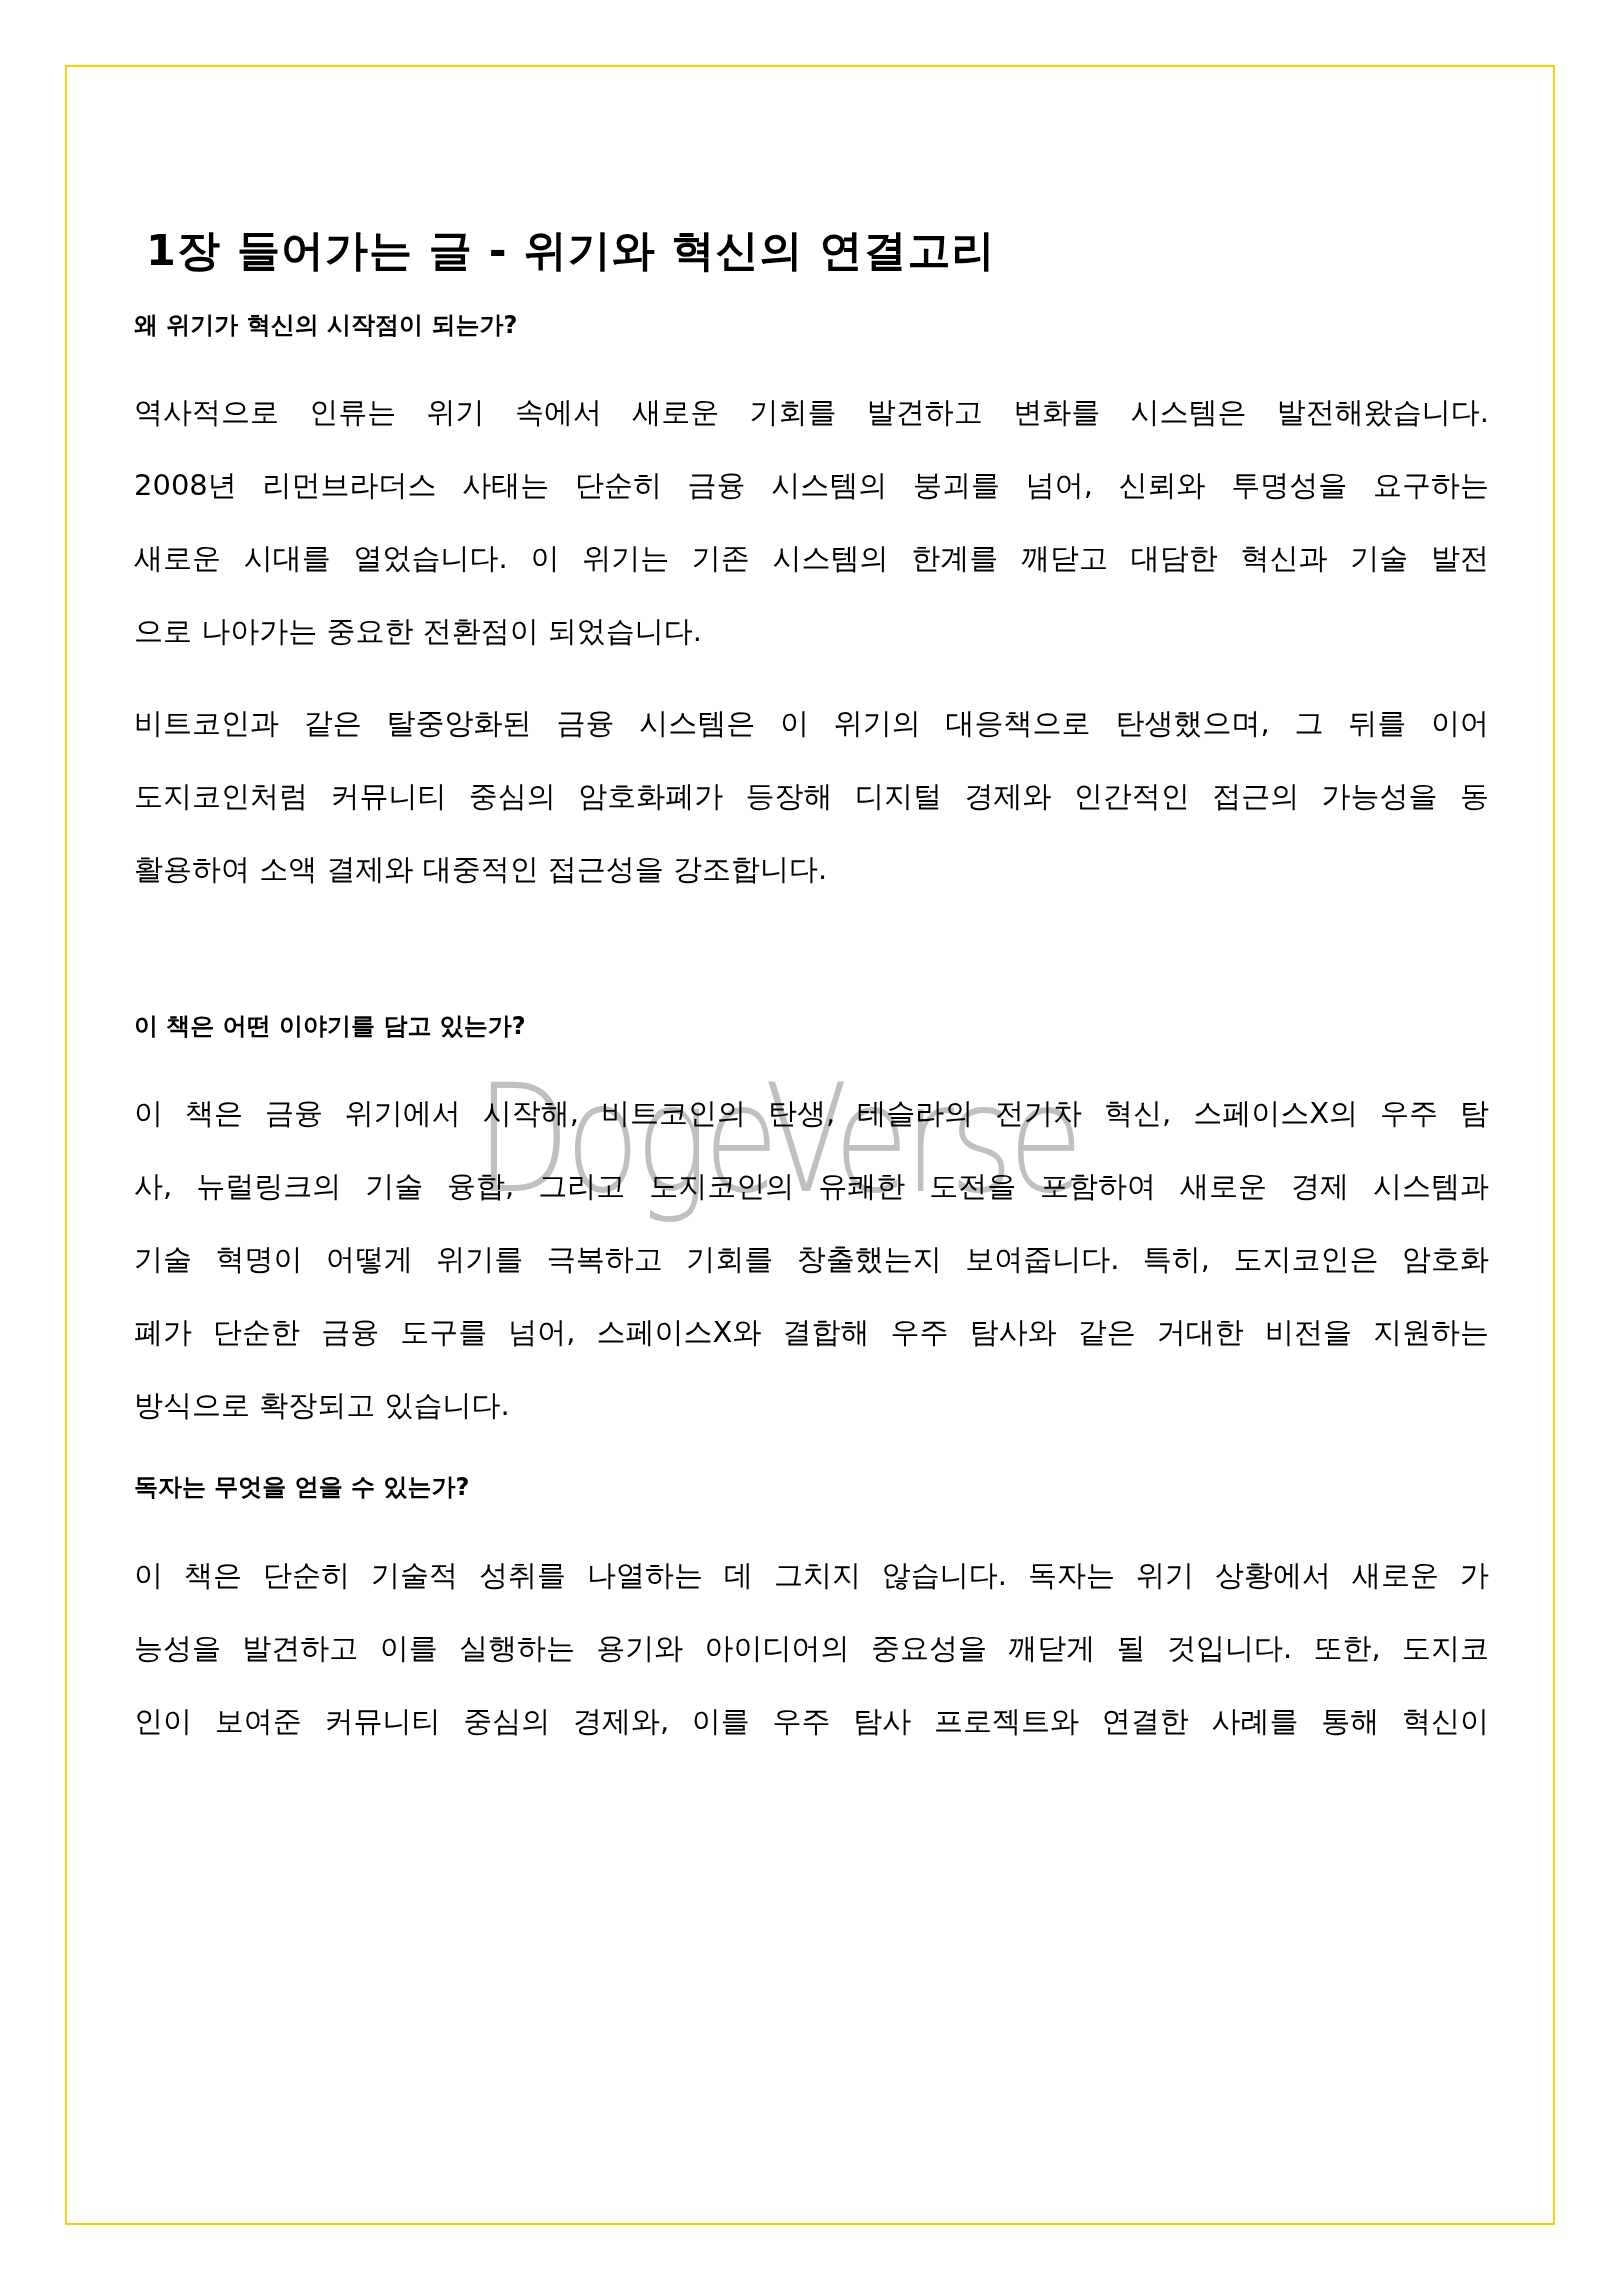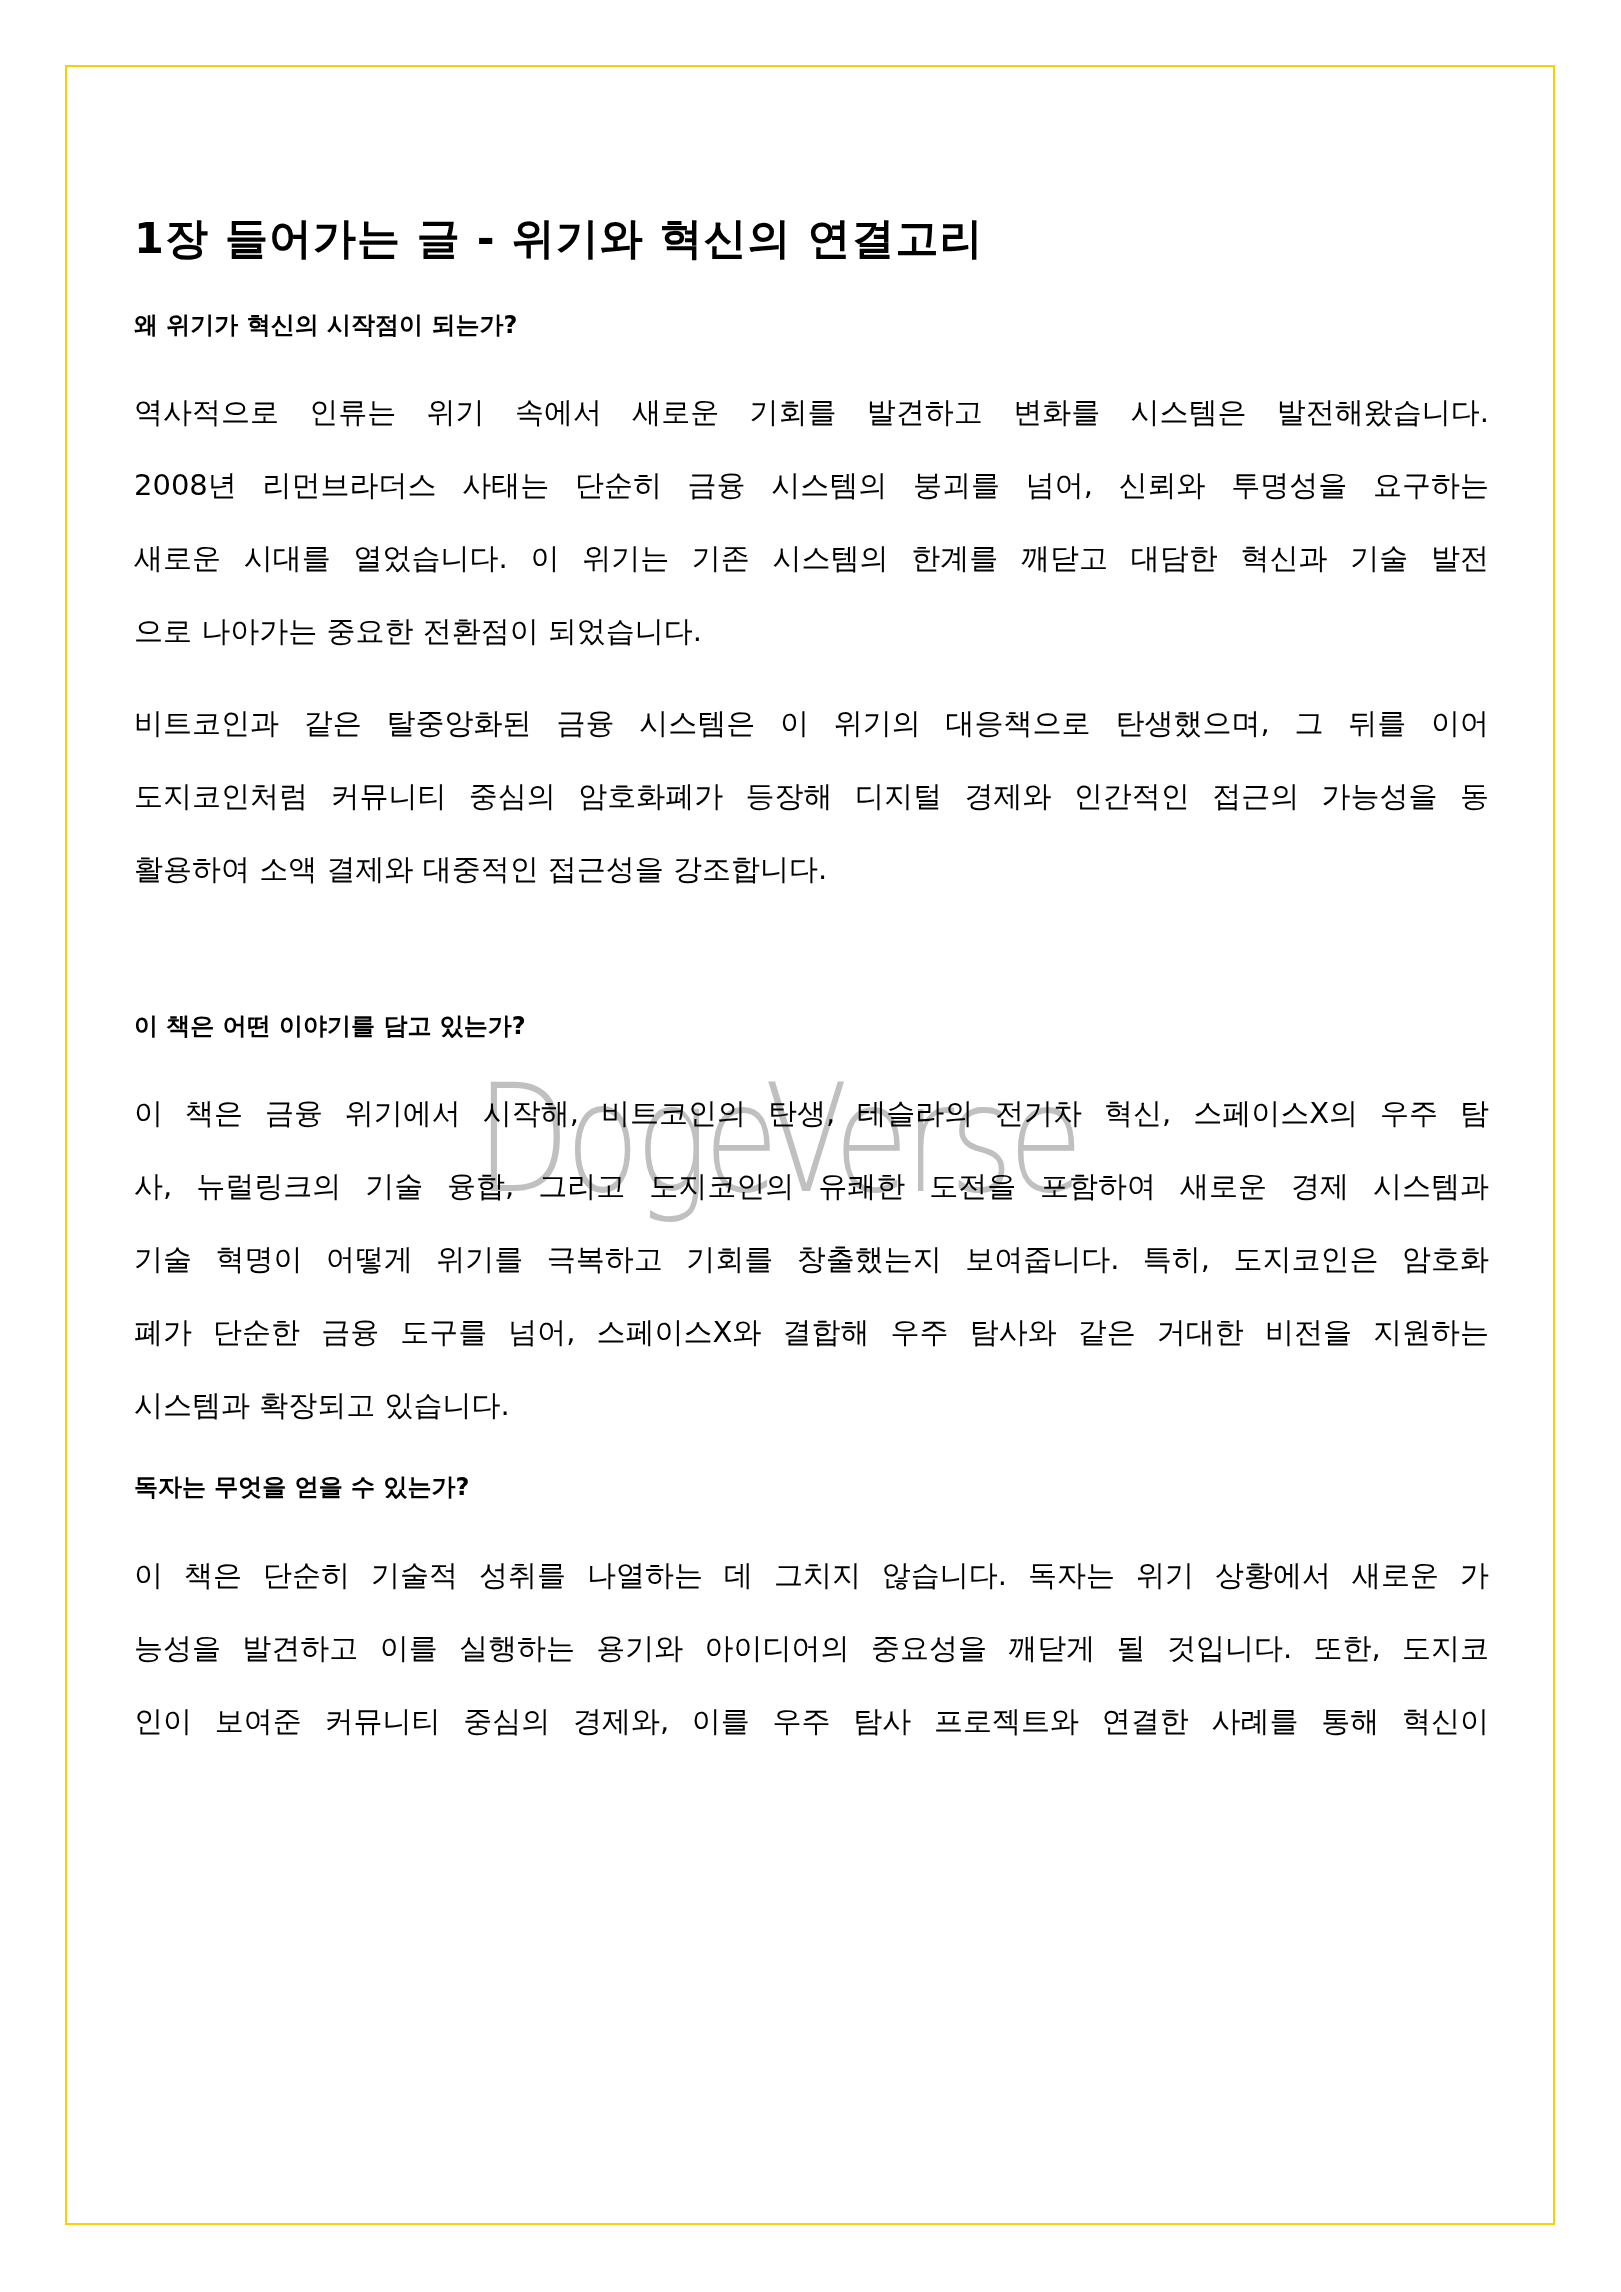--- a/index.html
+++ b/index.html
@@ -27,21 +27,21 @@
     .content {
       position: absolute;
       left: 134px;
       top: 0;
       width: 1355px;
     }
     .title {
       position: absolute;
       left: 0;
       top: 210px;
-      margin: 0;
+      margin: 12px;
       font-size: 43px;
       font-weight: bold;
       line-height: 57px;
       white-space: nowrap;
       letter-spacing: 1px;
     }
     .section-heading {
       position: absolute;
       left: 0;
       margin: 0;
@@ -114,21 +114,21 @@
     <span class="para-line last">활용하여 소액 결제와 대중적인 접근성을 강조합니다.</span>
   </div>
 
   <h2 class="section-heading" style="top:1005px;text-align:right;">이 책은 어떤 이야기를 담고 있는가?</h2>
 
   <div class="para" style="top:1077px;">
     <span class="para-line">이 책은 금융 위기에서 시작해, 비트코인의 탄생, 테슬라의 전기차 혁신, 스페이스X의 우주 탐</span>
     <span class="para-line">사, 뉴럴링크의 기술 융합, 그리고 도지코인의 유쾌한 도전을 포함하여 새로운 경제 시스템과</span>
     <span class="para-line">기술 혁명이 어떻게 위기를 극복하고 기회를 창출했는지 보여줍니다. 특히, 도지코인은 암호화</span>
     <span class="para-line">폐가 단순한 금융 도구를 넘어, 스페이스X와 결합해 우주 탐사와 같은 거대한 비전을 지원하는</span>
-    <span class="para-line last">시스템과 확장되고 있습니다.</span>
+    <span class="para-line last">방식으로 확장되고 있습니다.</span>
   </div>
 
   <h2 class="section-heading" style="top:1466px;">독자는 무엇을 얻을 수 있는가?</h2>
 
   <div class="para" style="top:1539px;">
     <span class="para-line">이 책은 단순히 기술적 성취를 나열하는 데 그치지 않습니다. 독자는 위기 상황에서 새로운 가</span>
     <span class="para-line">능성을 발견하고 이를 실행하는 용기와 아이디어의 중요성을 깨닫게 될 것입니다. 또한, 도지코</span>
     <span class="para-line">인이 보여준 커뮤니티 중심의 경제와, 이를 우주 탐사 프로젝트와 연결한 사례를 통해 혁신이</span>
   </div>
 

